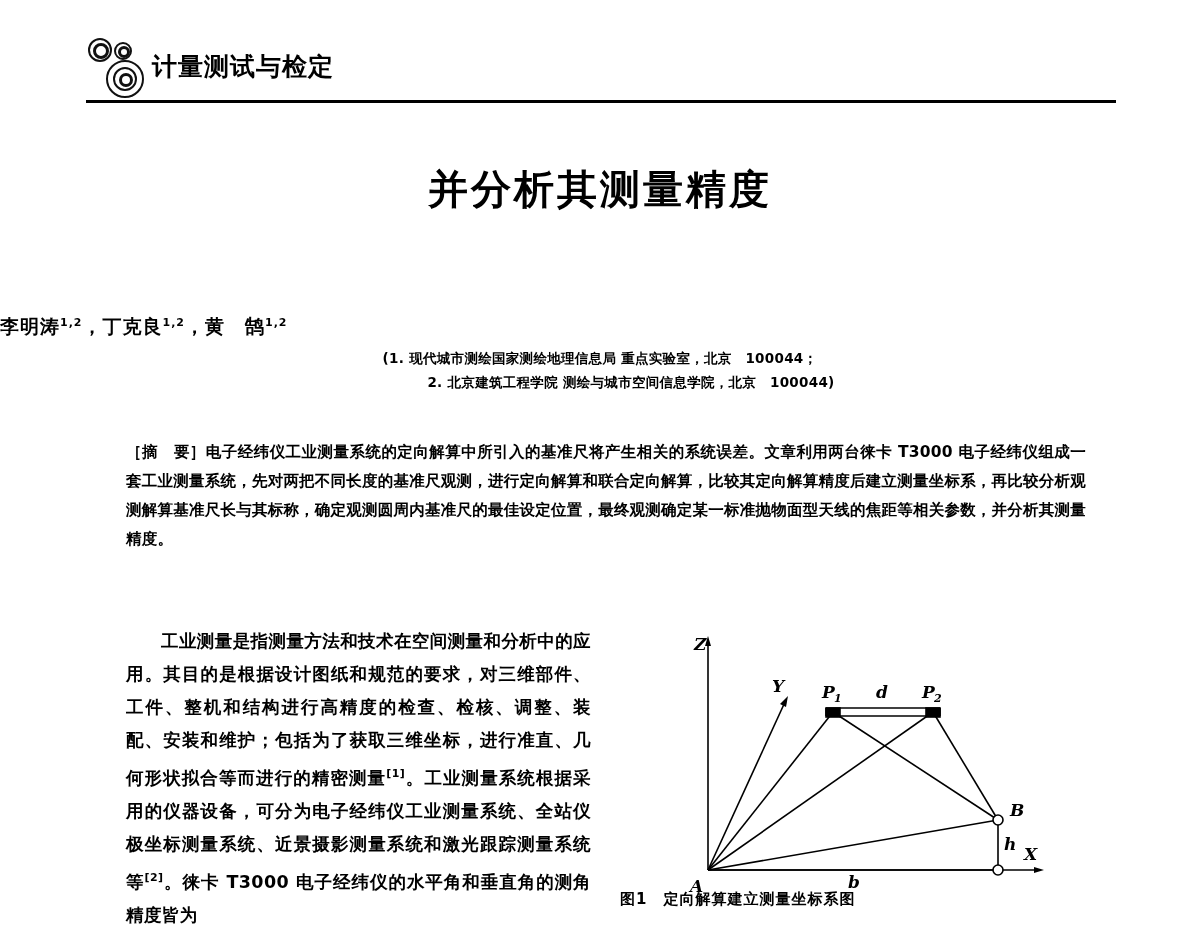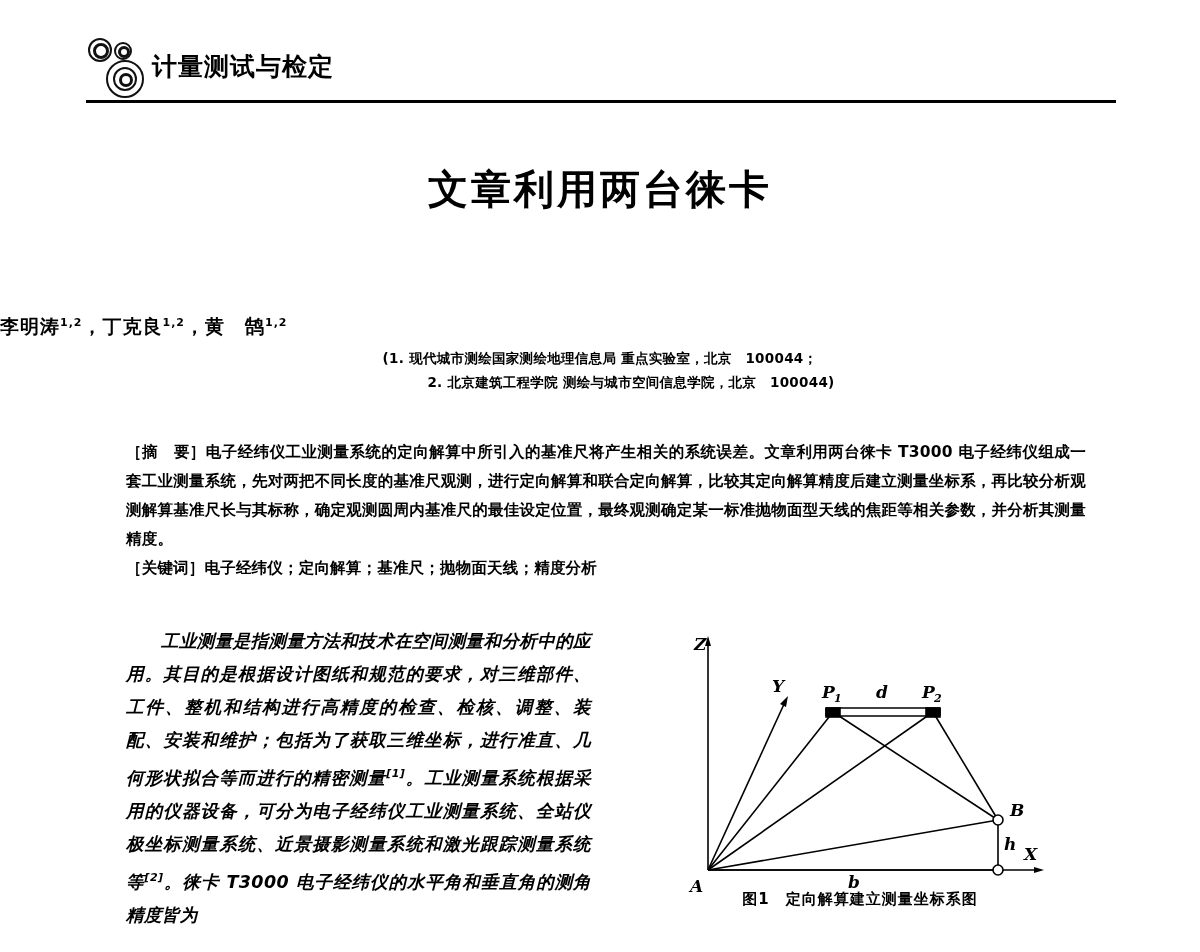--- a/index.html
+++ b/index.html
@@ -132,39 +132,37 @@
   .col-left {
     position: absolute;
     left: 126px;
     top: 625px;
     width: 465px;
     font-size: 17.5px;
     line-height: 33px;
     font-weight: bold;
     text-align: justify;
     letter-spacing: 0.4px;
-    font-style: italic;
   }
   .col-left p { margin: 0; text-indent: 2em; }
   .col-left sup { font-size: 11px; }
 
   
   .figure {
     position: absolute;
     left: 620px;
     top: 620px;
     width: 480px;
     height: 300px;
   }
   .fig-caption {
     position: absolute;
     left: 620px;
     top: 890px;
     width: 480px;
-    text-align: center;
     font-size: 15px;
     font-weight: bold;
     letter-spacing: 1px;
   }
   svg text {
     font-family: "DejaVu Serif", serif;
     font-style: italic;
     font-weight: bold;
     font-size: 17px;
   }
@@ -186,33 +184,32 @@
       <div class="ring ring-b-in"></div>
       <div class="ring ring-c"></div>
       <div class="ring ring-c-in"></div>
       <div class="ring ring-c-core"></div>
     </div>
     <div class="header-cn">计量测试与检定</div>
   </div>
   <div class="header-rule"></div>
 
   <div class="title">
-    <div>文章利用两台徕卡</div>
+    <div>并分析其测量精度</div>
   </div>
 
   <div class="authors">
     <span>李明涛</span><sup>1,2</sup>，<span>丁克良</span><sup>1,2</sup>，<span>黄　鹄</span><sup>1,2</sup>
   </div>
 
   <div class="affil affil-1">(1. 现代城市测绘国家测绘地理信息局 重点实验室，北京　100044；</div>
   <div class="affil affil-2">2. 北京建筑工程学院 测绘与城市空间信息学院，北京　100044)</div>
 
   <div class="abs-block">
     <p><span>［摘　要］</span><span>电子经纬仪工业测量系统的定向解算中所引入的基准尺将产生相关的系统误差。文章利用两台徕卡 T3000 电子经纬仪组成一套工业测量系统，先对两把不同长度的基准尺观测，进行定向解算和联合定向解算，比较其定向解算精度后建立测量坐标系，再比较分析观测解算基准尺长与其标称，确定观测圆周内基准尺的最佳设定位置，最终观测确定某一标准抛物面型天线的焦距等相关参数，并分析其测量精度。</span></p>
-    <p class="kw"><span>［关键词］</span><span>电子经纬仪；定向解算；基准尺；抛物面天线；精度分析</span></p>
   </div>
 
   <div class="col-left">
     <p><span>工业测量是指测量方法和技术在空间测量和分析中的应用。其目的是根据设计图纸和规范的要求，对三维部件、工件、整机和结构进行高精度的检查、检核、调整、装配、安装和维护；包括为了获取三维坐标，进行准直、几何形状拟合等而进行的精密测量</span><sup>[1]</sup><span>。工业测量系统根据采用的仪器设备，可分为电子经纬仪工业测量系统、全站仪极坐标测量系统、近景摄影测量系统和激光跟踪测量系统等</span><sup>[2]</sup><span>。徕卡 T3000 电子经纬仪的水平角和垂直角的测角精度皆为</span></p>
   </div>
 
   <div class="figure">
     <svg width="480" height="300" viewBox="0 0 480 300">
       <g stroke="#000" stroke-width="1.6" fill="none">
 

